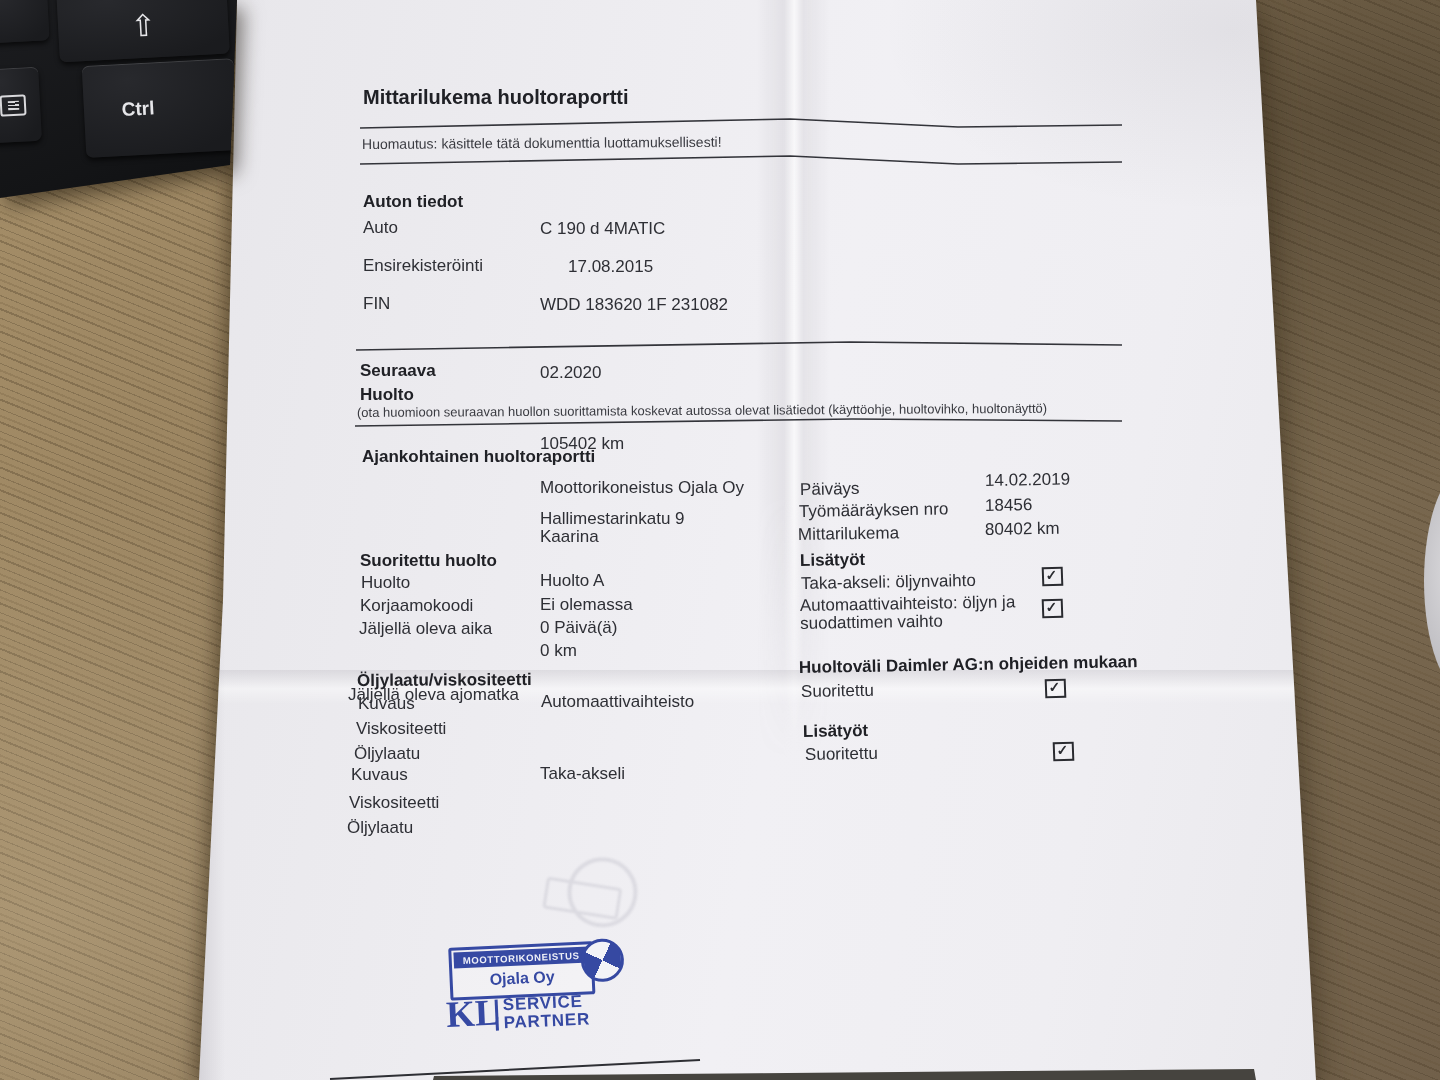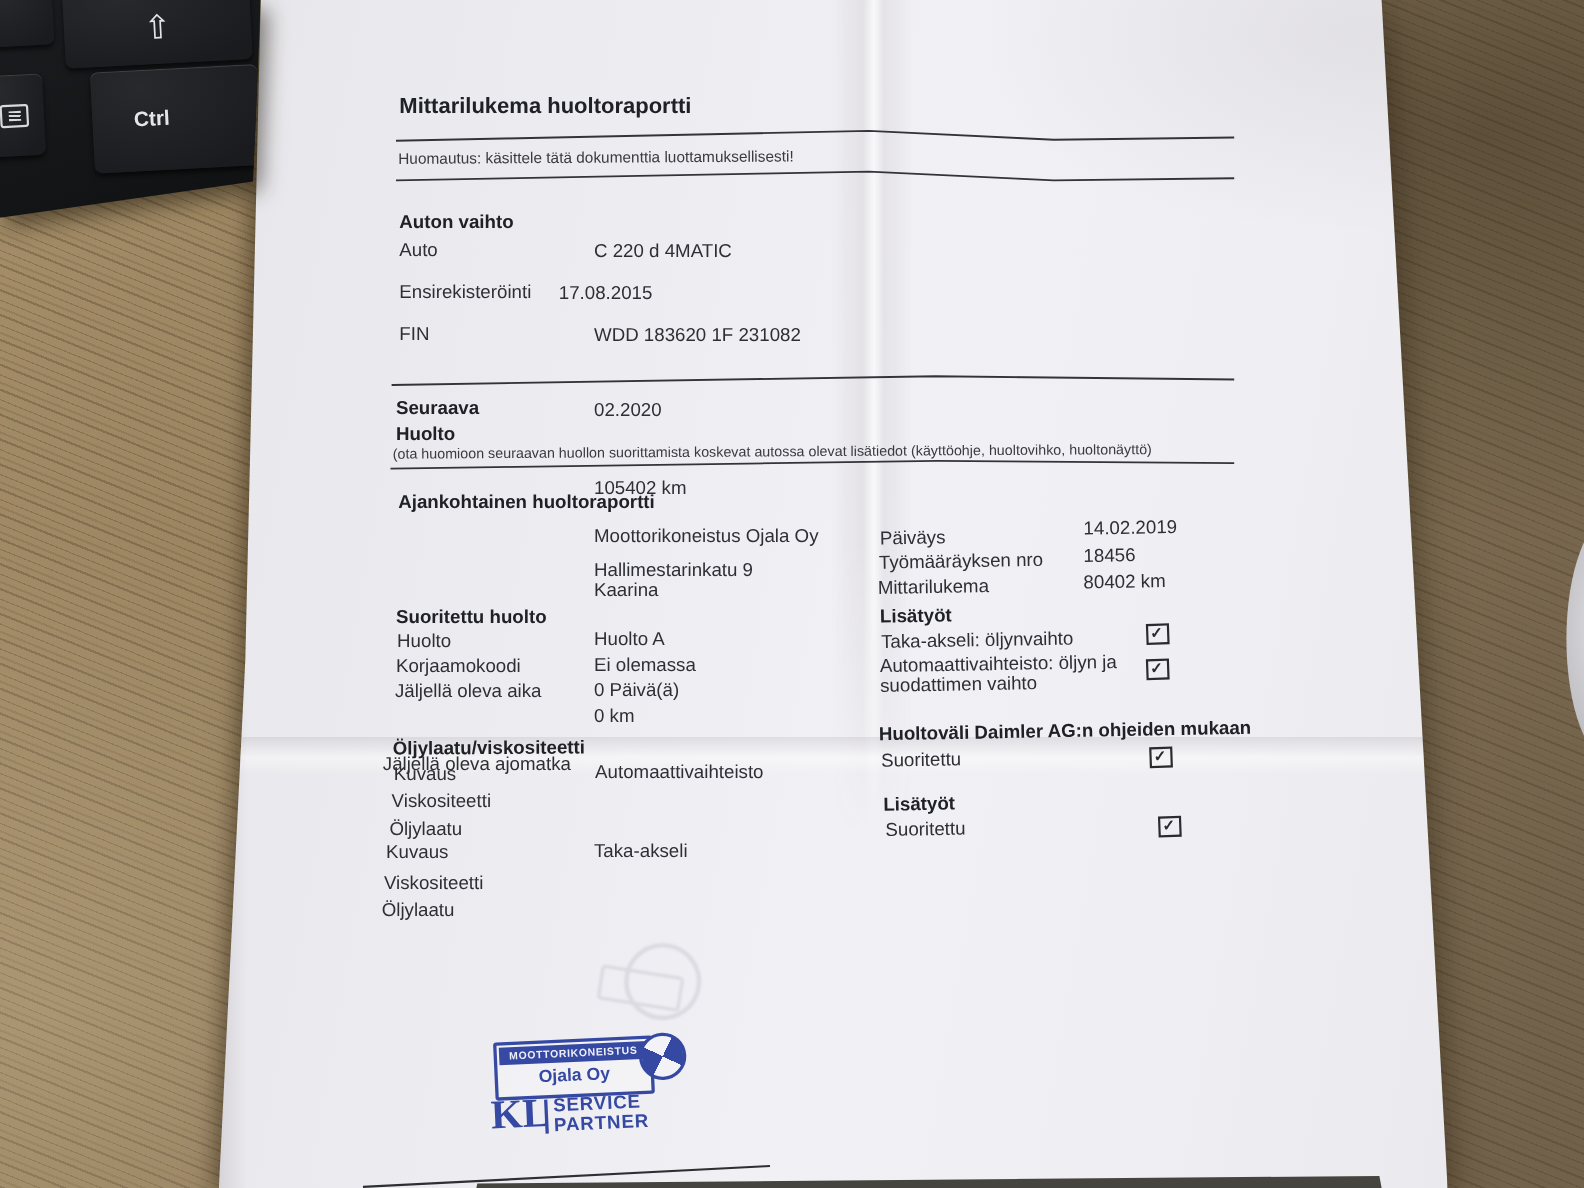--- a/index.html
+++ b/index.html
@@ -87,25 +87,25 @@
         <path d="M360 164 L790 156 L958 164 L1122 162" stroke="#33343a" stroke-width="1.7" fill="none"></path>
         <path d="M356 350 L850 342 L1122 345" stroke="#33343a" stroke-width="1.7" fill="none"></path>
         <path d="M355 426 L852 419 L1122 421" stroke="#33343a" stroke-width="1.6" fill="none"></path>
         <path d="M330 1079 L700 1060" stroke="#2e2f34" stroke-width="2" fill="none"></path>
         <path d="M433 1080 L434 1076 L1254 1069 L1256 1080 Z" fill="#46443f"></path>
       </svg>
 
       <div class="t b" style="left:363px;top:86px;font-size:20px;">Mittarilukema huoltoraportti</div>
       <div class="t sm tilt-sm" style="left:362px;top:136px;font-size:14px;">Huomautus: käsittele tätä dokumenttia luottamuksellisesti!</div>
 
-      <div class="t b" style="left:363px;top:192px;">Auton vaihto</div>
+      <div class="t b" style="left:363px;top:192px;">Auton tiedot</div>
       <div class="t" style="left:363px;top:218px;">Auto</div>
-      <div class="t" style="left:540px;top:219px;">C 220 d 4MATIC</div>
+      <div class="t" style="left:540px;top:219px;">C 190 d 4MATIC</div>
       <div class="t" style="left:363px;top:256px;">Ensirekisteröinti</div>
-      <div class="t" style="left:508px;top:257px;">17.08.2015</div>
+      <div class="t" style="left:568px;top:257px;">17.08.2015</div>
       <div class="t" style="left:363px;top:294px;">FIN</div>
       <div class="t" style="left:540px;top:295px;">WDD 183620 1F 231082</div>
 
       <div class="t b" style="left:360px;top:361px;">Seuraava</div>
       <div class="t b" style="left:360px;top:385px;">Huolto</div>
       <div class="t" style="left:540px;top:363px;">02.2020</div>
       <div class="t" style="left:540px;top:386px;margin-top:48px;">105402 km</div>
       <div class="t sm tilt-sm" style="left:357px;top:405px;">(ota huomioon seuraavan huollon suorittamista koskevat autossa olevat lisätiedot (käyttöohje, huoltovihko, huoltonäyttö)</div>
 
       <div class="t b" style="left:362px;top:447px;">Ajankohtainen huoltoraportti</div>

